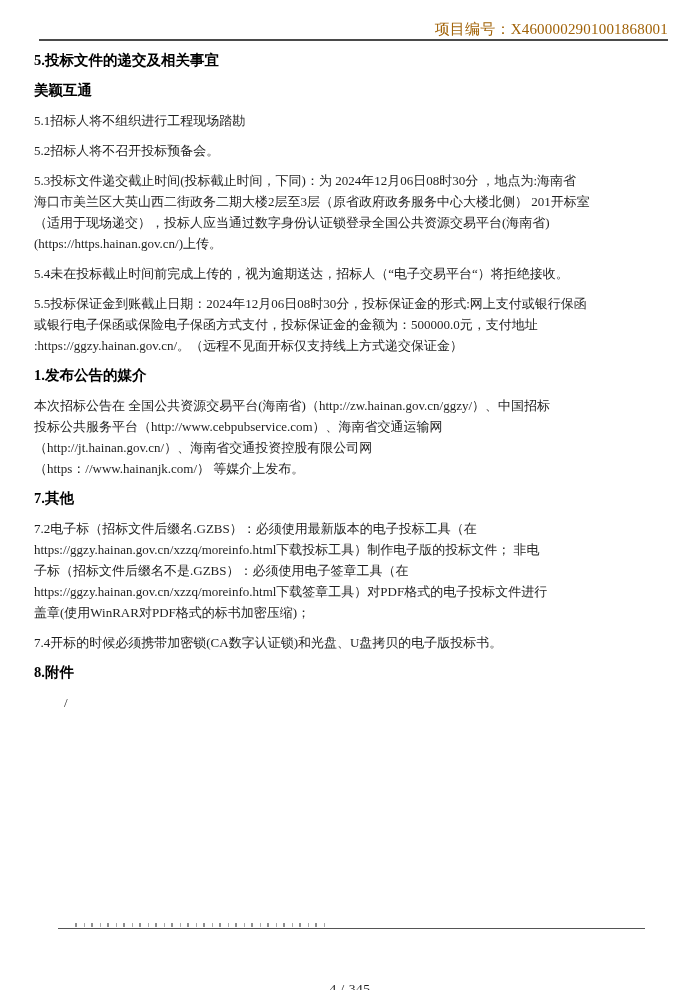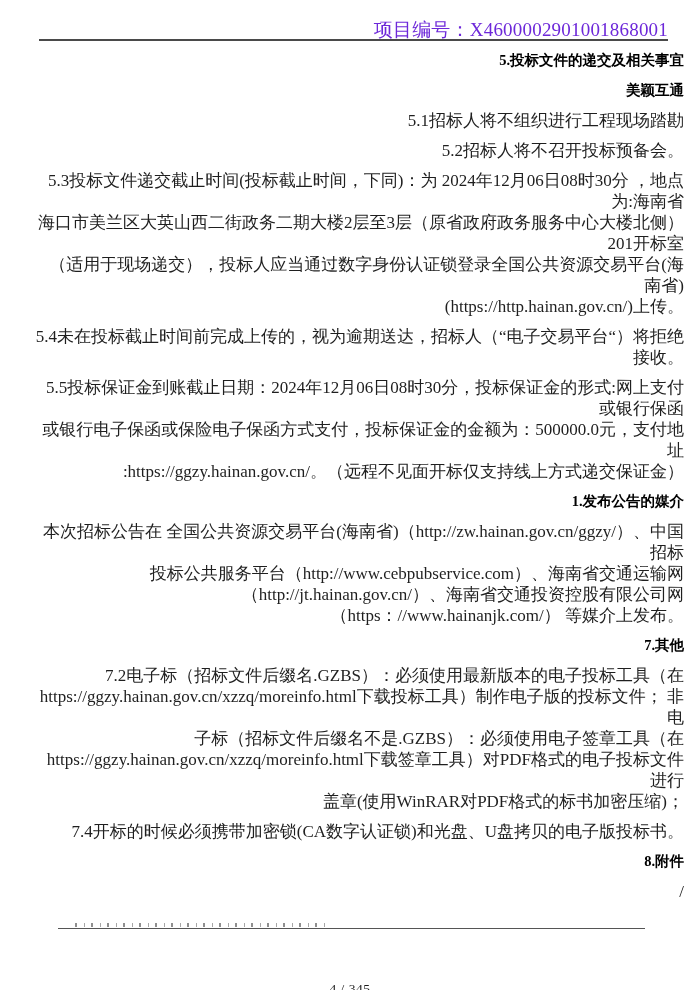--- a/index.html
+++ b/index.html
@@ -8,35 +8,35 @@
     background:#ffffff;
     font-family:"Liberation Serif","DejaVu Serif",serif;
     color:#1f1f1f;
     position:relative;
     overflow:hidden;
   }
   .page{position:absolute;inset:0;}
   
   .header-text{
     position:absolute;top:21px;right:32px;
-    font-size:19px;line-height:17px;color:#6d28d9;
+    font-size:15px;line-height:17px;color:#a16207;
     letter-spacing:0.2px;
     font-family:Liberation Serif, serif;
   }
   .header-rule{
     position:absolute;left:39px;right:32px;top:39px;
     border:none;border-top:2px solid #4a4a4a;height:0;margin:0;
   }
   
   .content{
-    position:absolute;left:34px;top:50px;width:650px;text-align:right;
+    position:absolute;left:34px;top:50px;width:650px;
   }
   .para, .hd{
     margin:0 0 9px 0;
-    font-size:17px;
+    font-size:13px;
     line-height:21px;
     white-space:pre-wrap;
     word-break:break-all;
   }
   .hd{
     font-weight:bold;
     font-size:14.5px;
     color:#000;
   }
   .indented{padding-left:30px;}
@@ -66,21 +66,21 @@
   <hr class="header-rule">
 
   <main class="content">
     <p class="hd">5.投标文件的递交及相关事宜</p>
     <p class="hd">美颖互通</p>
     <p class="para">5.1招标人将不组织进行工程现场踏勘</p>
     <p class="para">5.2招标人将不召开投标预备会。</p>
     <p class="para">5.3投标文件递交截止时间(投标截止时间，下同)：为 2024年12月06日08时30分 ，地点为:海南省
 海口市美兰区大英山西二街政务二期大楼2层至3层（原省政府政务服务中心大楼北侧） 201开标室
 （适用于现场递交），投标人应当通过数字身份认证锁登录全国公共资源交易平台(海南省)
-(https://http.hainan.gov.cn/)上传。</p>
+(https://https.hainan.gov.cn/)上传。</p>
     <p class="para">5.4未在投标截止时间前完成上传的，视为逾期送达，招标人（“电子交易平台“）将拒绝接收。</p>
     <p class="para">5.5投标保证金到账截止日期：2024年12月06日08时30分，投标保证金的形式:网上支付或银行保函
 或银行电子保函或保险电子保函方式支付，投标保证金的金额为：500000.0元，支付地址
 :https://ggzy.hainan.gov.cn/。（远程不见面开标仅支持线上方式递交保证金）</p>
     <p class="hd">1.发布公告的媒介</p>
     <p class="para">本次招标公告在 全国公共资源交易平台(海南省)（http://zw.hainan.gov.cn/ggzy/）、中国招标
 投标公共服务平台（http://www.cebpubservice.com）、海南省交通运输网
 （http://jt.hainan.gov.cn/）、海南省交通投资控股有限公司网
 （https：//www.hainanjk.com/） 等媒介上发布。</p>
     <p class="hd">7.其他</p>

